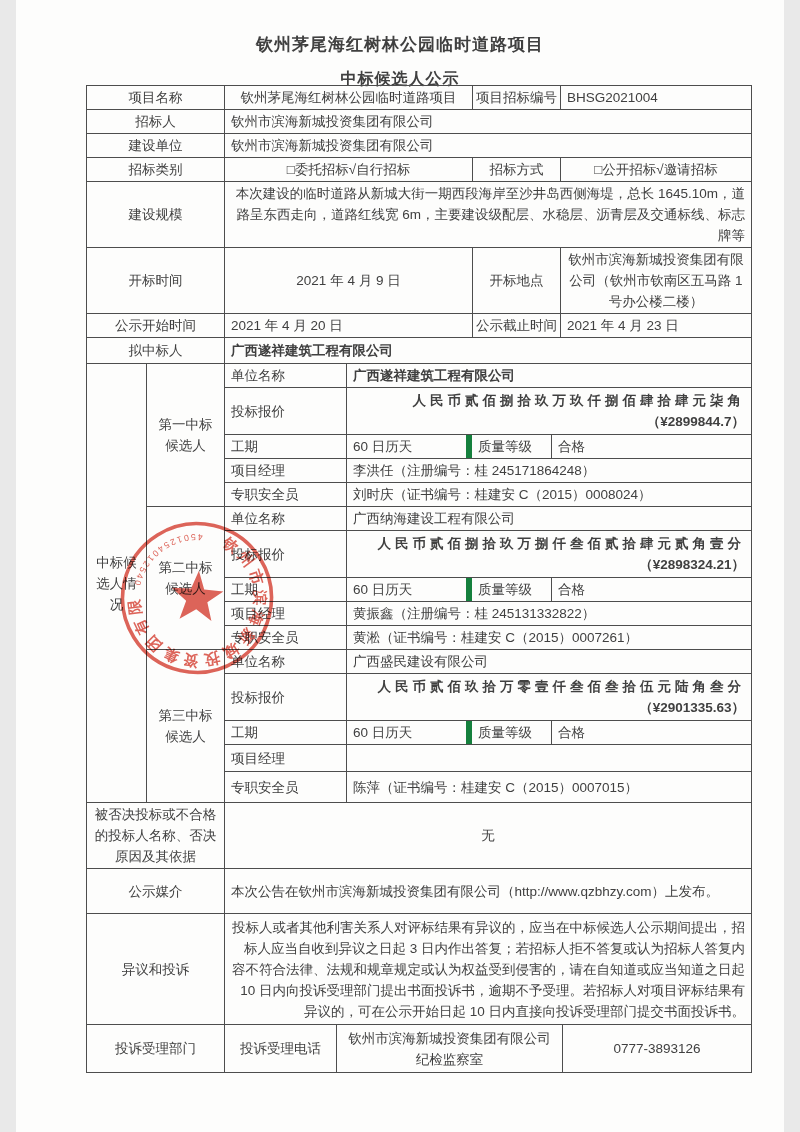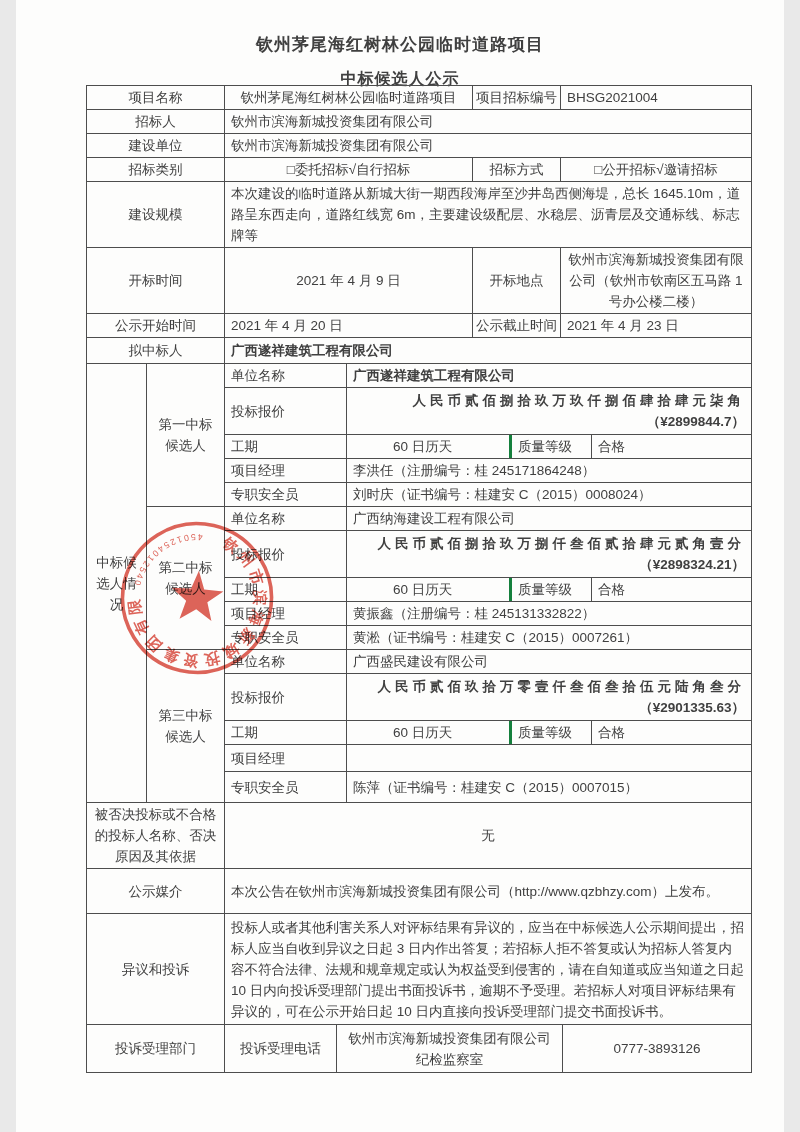--- a/index.html
+++ b/index.html
@@ -14,21 +14,21 @@
 
   .tbl{
     position:absolute;left:70px;top:85px;width:666px;
     border:1px solid #4d4d4d;font-size:13.5px;line-height:21px;
     box-sizing:border-box;background:transparent;
   }
   .tr{display:flex;border-bottom:1px solid #4d4d4d;align-items:stretch;}
   .tr:last-child{border-bottom:none;}
   .td{
     border-right:1px solid #4d4d4d;padding:1px 6px;box-sizing:border-box;
-    display:flex;align-items:center;min-height:22px;flex:none;
+    display:flex;align-items:center;min-height:22px;flex:none;text-align:right;
   }
   .td:last-child{border-right:none;}
   .lbl{justify-content:center;text-align:center;}
   .ctr{justify-content:center;text-align:center;}
   .wA{width:138px;}
   .wB{width:248px;}
   .wC{width:88px;padding:1px 2px;}
   .wD{flex:1;}
   .wBCD{flex:1;}
   .b{font-weight:bold;}
@@ -52,21 +52,21 @@
     width:78px;flex:none;border-right:1px solid #4d4d4d;
     display:flex;align-items:center;justify-content:center;text-align:center;
     padding:1px 4px;box-sizing:border-box;
   }
   .cg-rows{flex:1;display:flex;flex-direction:column;}
   .crow{display:flex;border-bottom:1px solid #4d4d4d;min-height:23px;}
   .crow:last-child{border-bottom:none;}
   .cl{width:122px;flex:none;border-right:1px solid #4d4d4d;padding:1px 6px;
       display:flex;align-items:center;box-sizing:border-box;}
   .cv{flex:1;padding:1px 6px;display:flex;align-items:center;box-sizing:border-box;}
-  .cvF{width:125px;flex:none;border-right:3px solid #15803d;margin-left:40px;}
+  .cvF{width:125px;flex:none;border-right:6px solid #15803d;}
   .cvG{width:80px;flex:none;border-right:1px solid #4d4d4d;justify-content:flex-start;}
   .cvH{flex:1;}
   .price-cell{flex-direction:column;align-items:flex-end;justify-content:center;padding:2px 6px;}
   .price-cn{font-weight:bold;letter-spacing:4px;white-space:nowrap;}
   .price-num{font-weight:bold;}
 
   
   .stamp{
     position:absolute;left:101px;top:518px;width:160px;height:160px;
     transform:rotate(148deg);opacity:0.78;mix-blend-mode:multiply;

